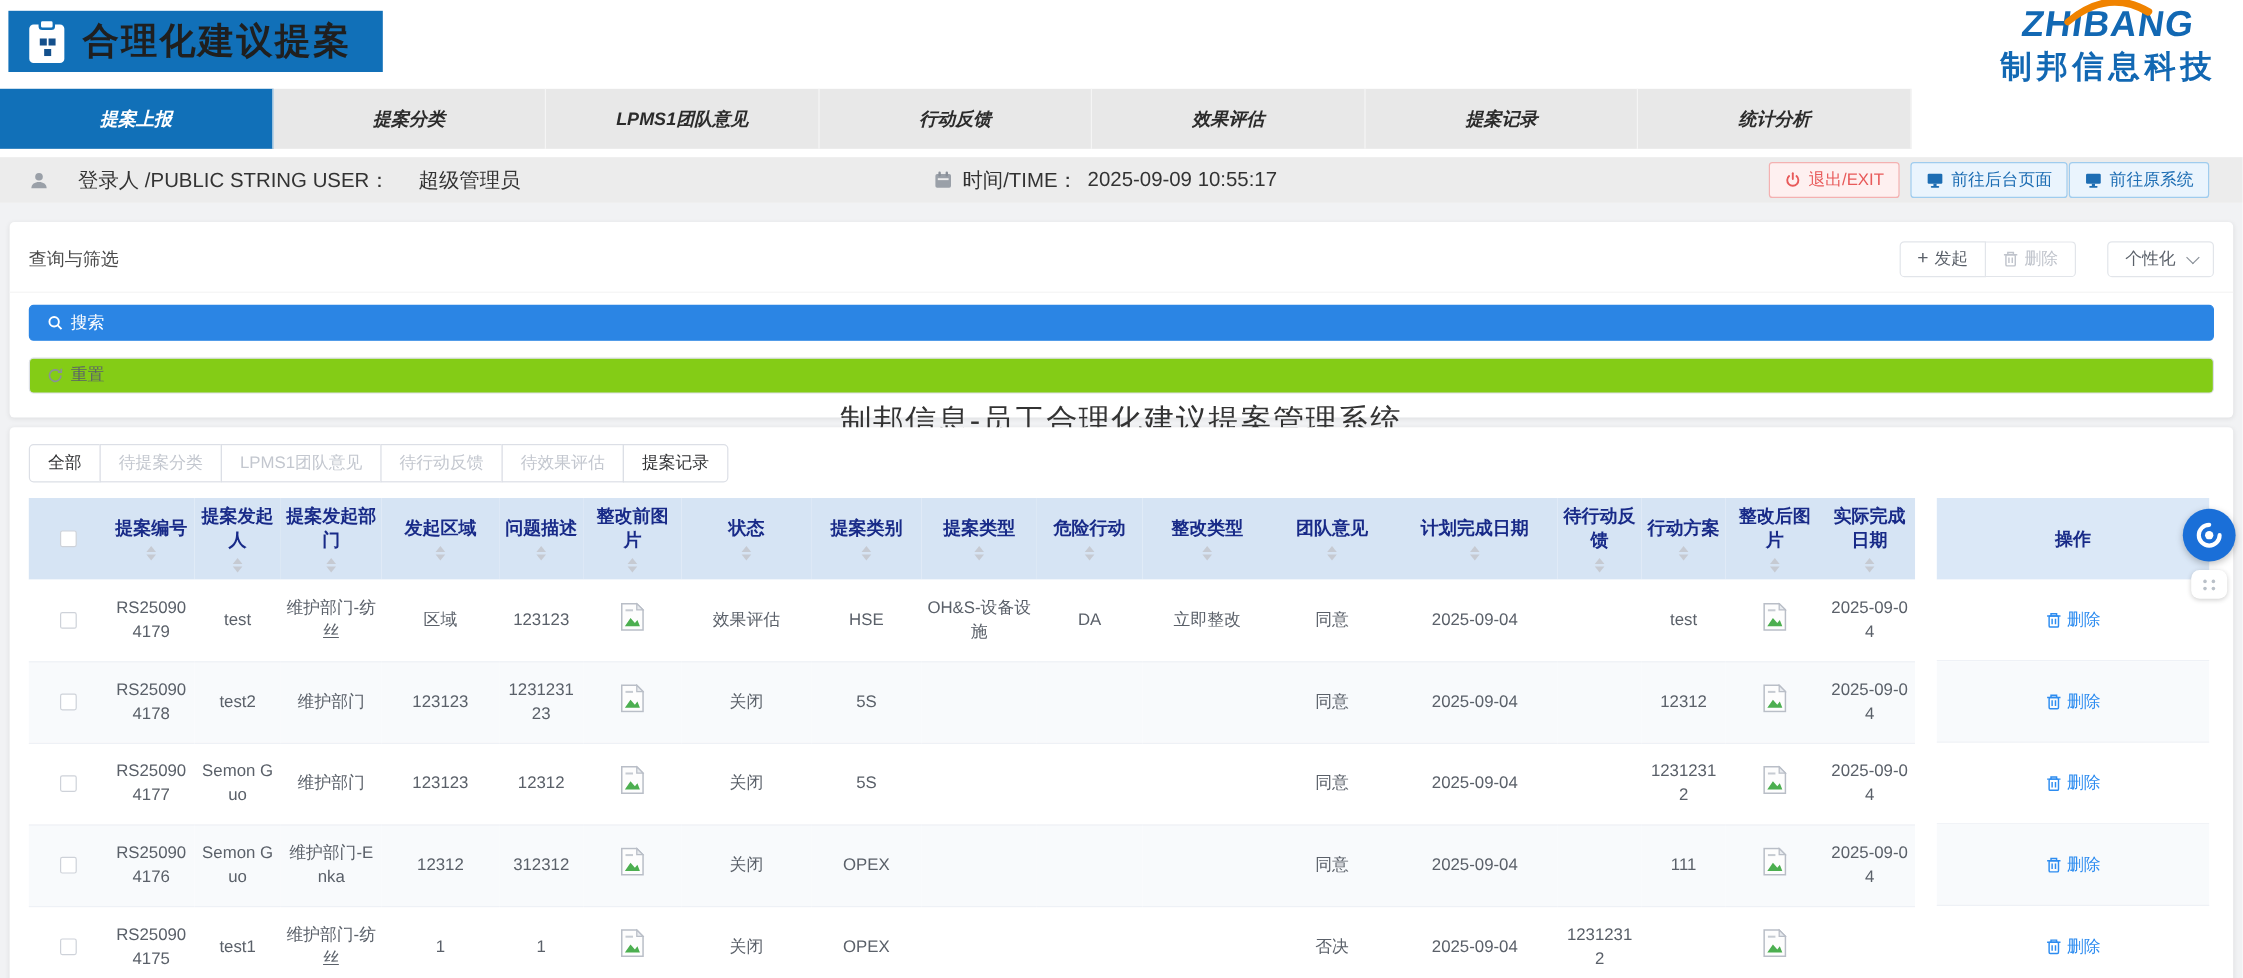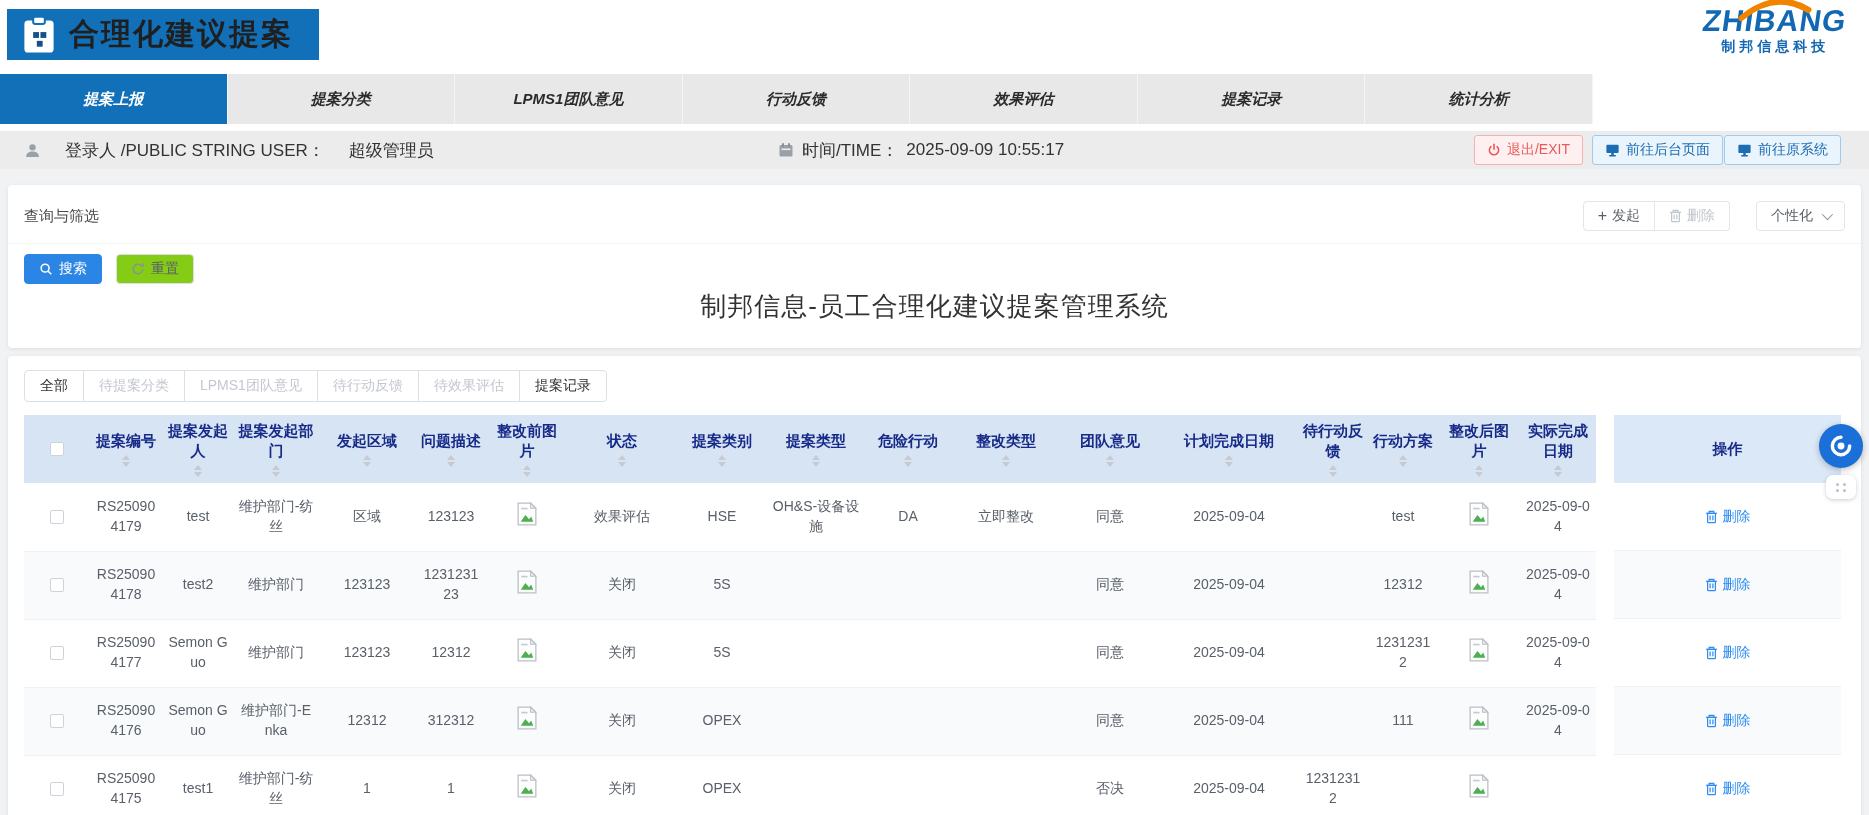--- a/index.html
+++ b/index.html
@@ -8,21 +8,21 @@
   .content-bg { position:absolute; top:169px; left:0; right:0; bottom:0; background:#f1f2f4; }
 
   
   .top-header { position:absolute; top:0; left:0; width:100%; height:74px; background:#fff; }
   .logo-box { position:absolute; left:7px; top:9px; height:51px; background:#1170b8; display:flex; align-items:center; gap:12px; padding:0 26px 0 14px; }
   .logo-icon svg { display:block; }
   .logo-text { font-size:30px; font-weight:bold; color:#1f1f1f; letter-spacing:2px; white-space:nowrap; }
   .brand { position:absolute; right:22px; top:4px; text-align:center; }
   .brand-name { position:relative; display:inline-block; font-size:30px; font-weight:800; color:#1268b3; letter-spacing:1px; transform:skewX(-8deg); line-height:1.1; }
   .brand-swoosh { position:absolute; left:34px; top:-6px; pointer-events:none; }
-  .brand-sub { font-size:14px; color:#1268b3; font-weight:600; letter-spacing:4px; margin-top:1px; white-space:nowrap; }
+  .brand-sub { font-size:26px; color:#1268b3; font-weight:600; letter-spacing:4px; margin-top:1px; white-space:nowrap; }
 
   
   .tabbar { position:absolute; top:74px; left:0; width:1593px; height:50px; background:#e8e8e8; display:flex; }
   .tab { flex:1; display:flex; align-items:center; justify-content:center; font-size:15px; font-weight:bold; color:#2b2b2b; border-right:1px solid #f5f5f5; cursor:pointer; white-space:nowrap;font-style:italic; }
   .tab.active { background:#1170b8; color:#fff; }
 
   
   .userbar { position:absolute; top:131px; left:0; width:100%; height:38px; background:#ececec; font-size:17px; color:#333; }
   .login-info { position:absolute; left:24px; top:0; height:38px; display:flex; align-items:center; gap:24px; }
   .time-info { position:absolute; left:778px; top:0; height:38px; display:flex; align-items:center; gap:8px; }
@@ -38,21 +38,21 @@
   .query-title { font-size:15px; color:#4a4a4a; }
   .query-actions { display:flex; align-items:center; }
   .btn { height:30px; display:inline-flex; align-items:center; gap:5px; padding:0 14px; font-size:14px; color:#5a6069; background:#fff; border:1px solid #e2e5ea; cursor:pointer; white-space:nowrap; }
   .btn-group { display:inline-flex; }
   .btn-group .btn:first-child { border-radius:4px 0 0 4px; }
   .btn-group .btn:last-child { border-radius:0 4px 4px 0; border-left:none; }
   .btn.disabled { color:#c0c4cc; cursor:not-allowed; }
   .btn.single { border-radius:4px; margin-left:26px; }
   .plus-glyph { font-size:16px; line-height:1; color:#5a6069; }
   .chev { display:inline-block; width:8px; height:8px; border-right:1.5px solid #8a9099; border-bottom:1.5px solid #8a9099; transform:rotate(45deg) translateY(-2px); margin-left:4px; }
-  .query-body { padding:10px 16px 0 16px; display:flex; gap:14px; }
+  .query-body { padding:10px 16px 0 16px; display:flex; gap:14px;flex-direction:column; }
   .btn-search { height:30px; display:inline-flex; align-items:center; gap:6px; padding:0 14px; font-size:14px; color:#fff; background:#2b85e4; border:1px solid #2b85e4; border-radius:4px; cursor:pointer; }
   .btn-reset { height:30px; display:inline-flex; align-items:center; gap:6px; padding:0 14px; font-size:14px; color:#5a6069; background:#84cc16; border:1px solid #dcdfe6; border-radius:4px; cursor:pointer; }
   .system-title { text-align:center; font-size:26px; font-weight:500; color:#333; margin-top:5px; letter-spacing:1px; }
 
   .table-card { top:356px; height:480px; padding:14px 0 0 16px; }
   .filter-group { display:inline-flex; margin-bottom:13px; }
   .filter-btn { height:32px; display:flex; align-items:center; padding:0 15px; font-size:14px; color:#303133; background:#fff; border:1px solid #dcdfe6; margin-left:-1px; cursor:pointer; white-space:nowrap; }
   .filter-btn:first-child { border-radius:4px 0 0 4px; margin-left:0; }
   .filter-btn:last-child { border-radius:0 4px 4px 0; }
   .filter-btn.disabled { color:#c3c7cf; cursor:not-allowed; }

